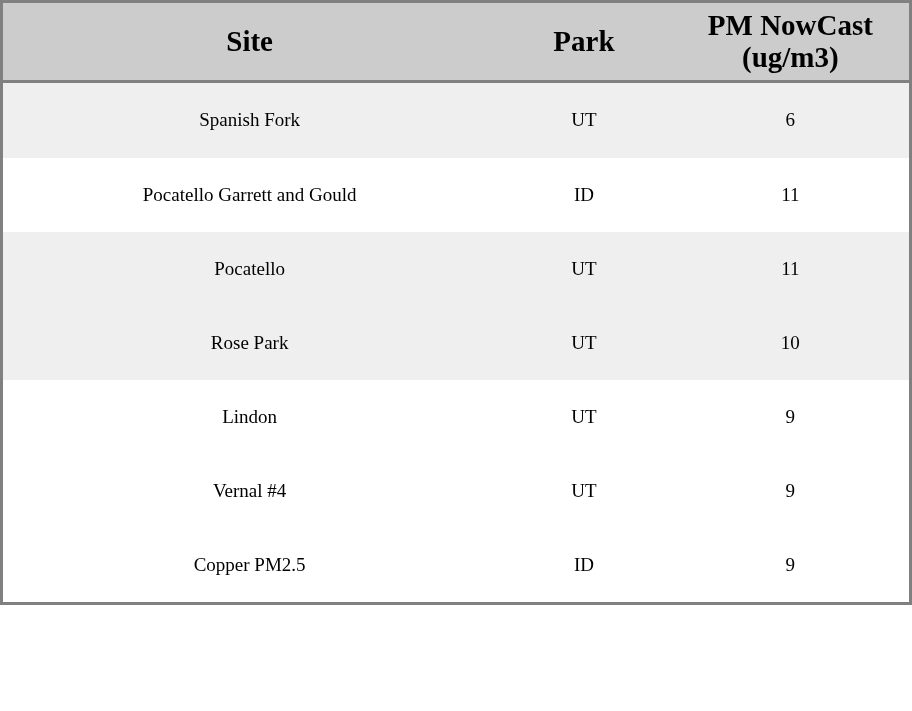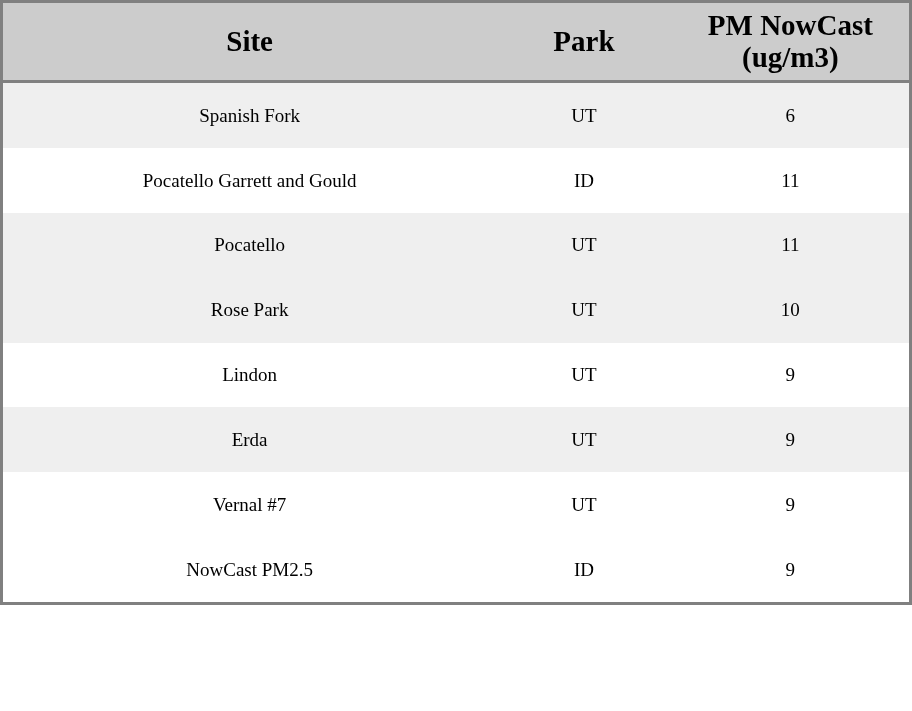--- a/index.html
+++ b/index.html
@@ -91,30 +91,25 @@
       <tr class="odd-row">
         <td>Rose Park</td>
         <td>UT</td>
         <td>10</td>
       </tr>
       <tr class="even-row">
         <td>Lindon</td>
         <td>UT</td>
         <td>9</td>
       </tr>
-      <tr class="odd-row">
-        <td>Erda</td>
+      <tr class="even-row">
+        <td>Vernal #4</td>
         <td>UT</td>
         <td>9</td>
       </tr>
       <tr class="even-row">
-        <td>Vernal #7</td>
-        <td>UT</td>
-        <td>9</td>
-      </tr>
-      <tr class="even-row">
-        <td>NowCast PM2.5</td>
+        <td>Copper PM2.5</td>
         <td>ID</td>
         <td>9</td>
       </tr>
     </tbody>
   </table>
 </div>
 
 </body></html>

